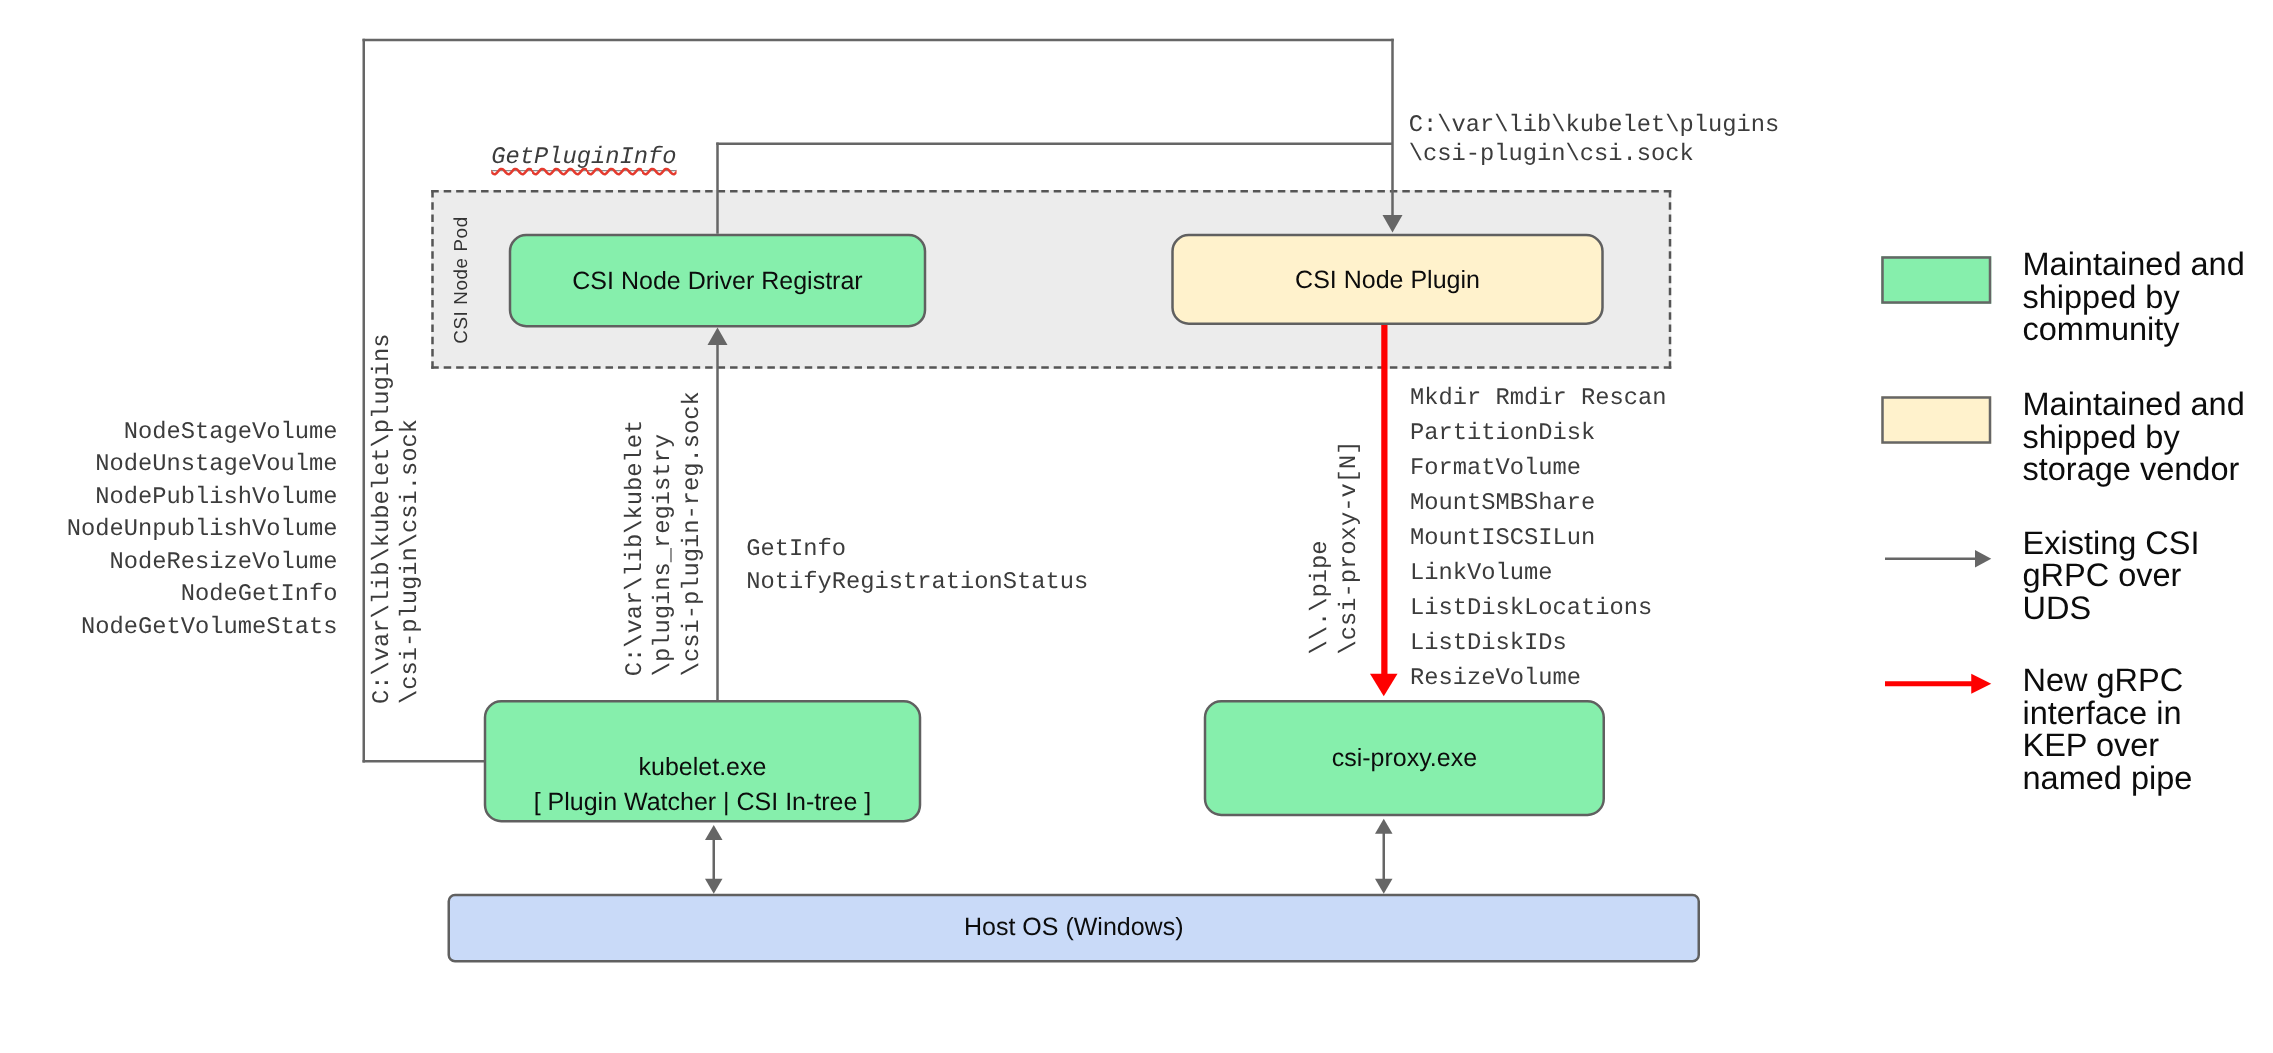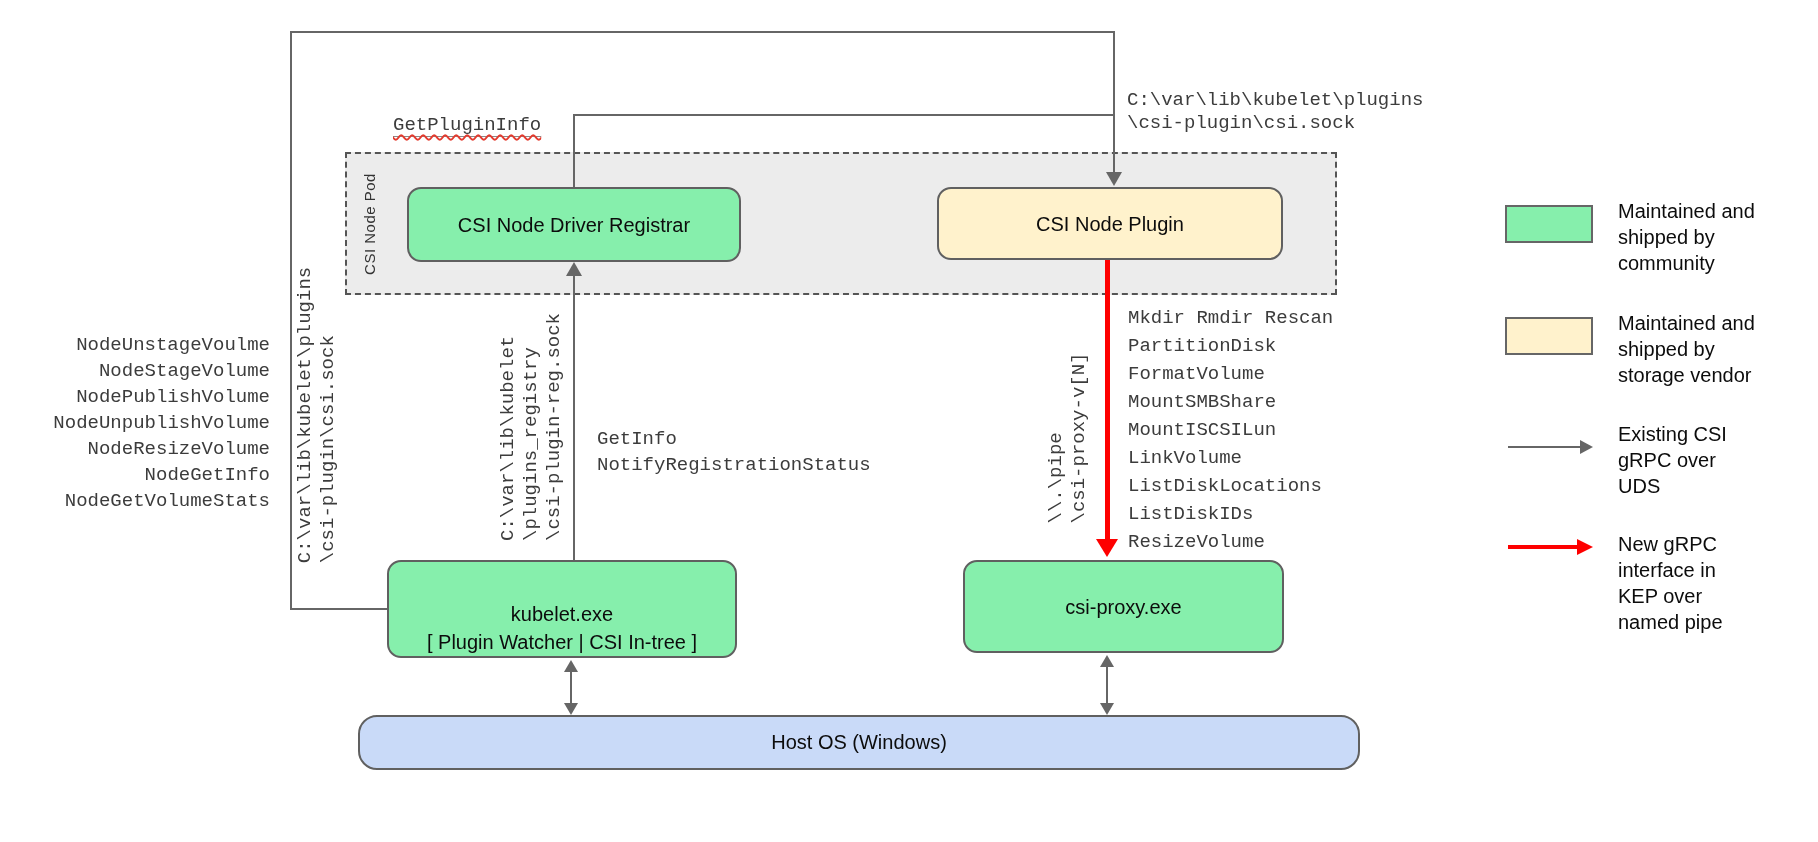--- a/index.html
+++ b/index.html
@@ -37,35 +37,35 @@
   }
   .nodebox{
     position:absolute;box-sizing:border-box;border:2px solid #606060;border-radius:14px;
     display:flex;flex-direction:column;align-items:center;justify-content:center;
     font-size:20px;color:#0c0c0c;text-align:center;line-height:28px;
   }
   .green{background:#86efac;}
   .yellow{background:#fff2cc;text-align:right;}
   .hostbar{
     position:absolute;left:358px;top:715px;width:1002px;height:55px;box-sizing:border-box;
-    background:#c9daf8;border:2px solid #606060;border-radius:19px;
+    background:#c9daf8;border:2px solid #606060;border-radius:6px;
     display:flex;align-items:center;justify-content:center;font-size:20px;color:#0c0c0c;
   }
   
   .rot{position:absolute;transform:translate(-50%,-50%) rotate(-90deg);text-align:left;}
   .rot div{line-height:23px;}
   
   .gpi{
     position:absolute;left:393px;top:114px;
     border-bottom:1.5px solid #8a8a8a;
-    text-decoration:underline wavy #e43a2e;text-decoration-thickness:2px;text-underline-offset:4px;
+    text-decoration:underline wavy #e43a2e;text-decoration-thickness:2px;text-underline-offset:4px;font-style:italic;
   }
   
   .swatch{position:absolute;width:88px;height:38px;box-sizing:border-box;border:2px solid #666;}
-  .legend-text{position:absolute;left:1618px;font-size:20px;color:#0c0c0c;}
+  .legend-text{position:absolute;left:1618px;font-size:26px;color:#0c0c0c;}
   .legend-text div{line-height:26px;}
 </style>
 </head>
 <body>
 
 <div class="canvas">
 
   <div class="pod"></div>
   <div class="pod-label">CSI Node Pod</div>
 
@@ -109,21 +109,21 @@
   </div>
 
   <div class="hostbar">
     <span>Host OS (Windows)</span>
   </div>
 
   <div class="abs mono gpi">GetPluginInfo</div>
 
   <div class="abs mono lines-23" style="left:1127px;top:89px;"><div>C:\var\lib\kubelet\plugins</div><div>\csi-plugin\csi.sock</div></div>
 
-  <div class="abs mono right lines-26" style="left:30px;top:332px;width:240px;"><div>NodeUnstageVoulme</div><div>NodeStageVolume</div><div>NodePublishVolume</div><div>NodeUnpublishVolume</div><div>NodeResizeVolume</div><div>NodeGetInfo</div><div>NodeGetVolumeStats</div></div>
+  <div class="abs mono right lines-26" style="left:30px;top:332px;width:240px;"><div>NodeStageVolume</div><div>NodeUnstageVoulme</div><div>NodePublishVolume</div><div>NodeUnpublishVolume</div><div>NodeResizeVolume</div><div>NodeGetInfo</div><div>NodeGetVolumeStats</div></div>
 
   <div class="rot mono" style="left:317px;top:415px;"><div>C:\var\lib\kubelet\plugins</div><div>\csi-plugin\csi.sock</div></div>
 
   <div class="rot mono" style="left:531px;top:427px;"><div>C:\var\lib\kubelet</div><div>\plugins_registry</div><div>\csi-plugin-reg.sock</div></div>
 
   <div class="abs mono lines-26" style="left:597px;top:394px;margin-top:32px;"><div>GetInfo</div><div>NotifyRegistrationStatus</div></div>
 
   <div class="rot mono" style="left:1068px;top:438px;"><div>\\.\pipe</div><div>\csi-proxy-v[N]</div></div>
 
   <div class="abs mono lines-28" style="left:1128px;top:304px;"><div>Mkdir Rmdir Rescan</div><div>PartitionDisk</div><div>FormatVolume</div><div>MountSMBShare</div><div>MountISCSILun</div><div>LinkVolume</div><div>ListDiskLocations</div><div>ListDiskIDs</div><div>ResizeVolume</div></div>

